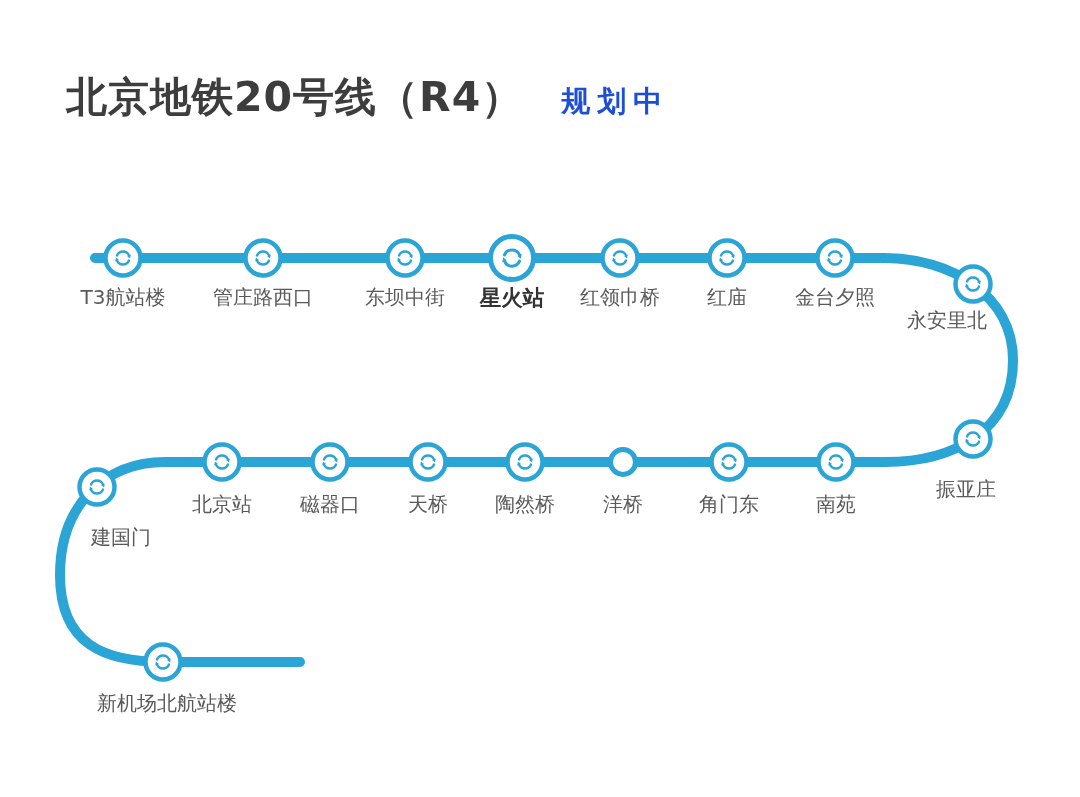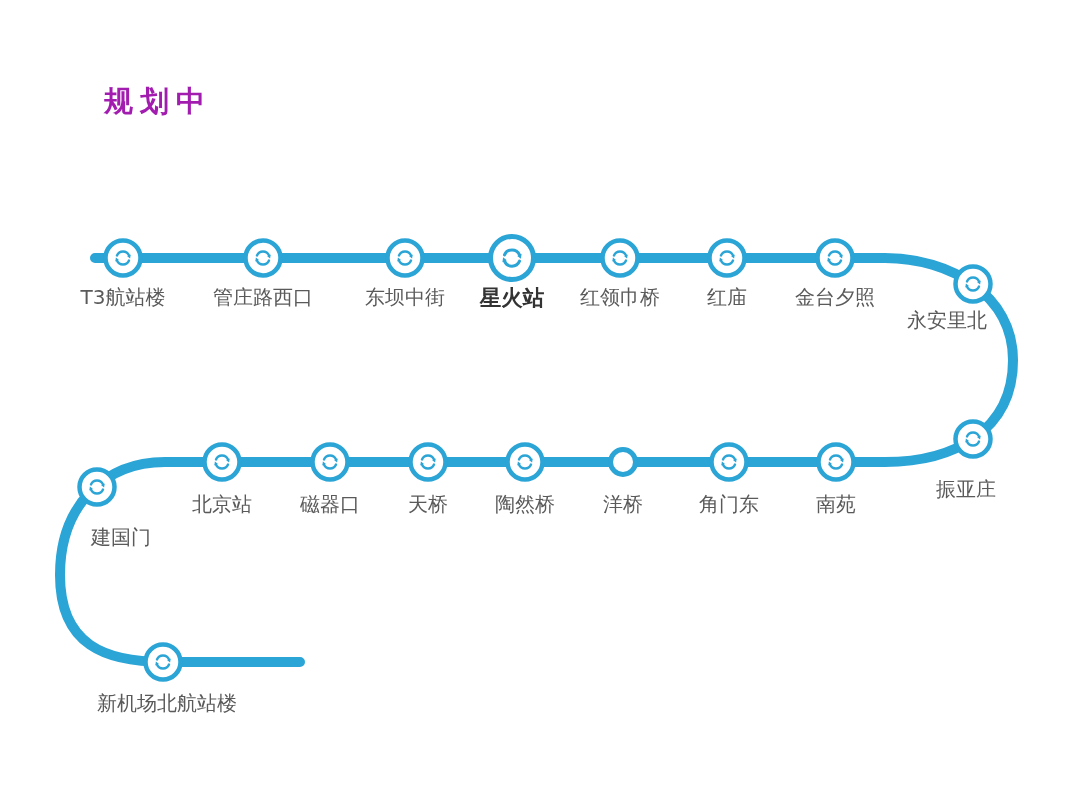--- a/index.html
+++ b/index.html
@@ -222,16 +222,17 @@
           <path d="M -6 -2.5 A 6.5 6.5 0 0 1 6 -2.5" fill="none" stroke="#2BA4D6" stroke-width="2.4" stroke-linecap="round"></path>
           <path d="M 6 2.5 A 6.5 6.5 0 0 1 -6 2.5" fill="none" stroke="#2BA4D6" stroke-width="2.4" stroke-linecap="round"></path>
           <polygon points="7.7,-3.4 4.2,-1.7 7.1,0.6" fill="#2BA4D6"></polygon>
           <polygon points="-7.7,3.4 -4.2,1.7 -7.1,-0.6" fill="#2BA4D6"></polygon>
         </g>
         <text x="167" y="710" text-anchor="middle" font-size="20" font-weight="400" fill="#5A5A5A" font-family="&quot;DejaVu Sans&quot;, &quot;Liberation Sans&quot;, sans-serif">新机场北航站楼</text>
       </g>
     </svg>
 
   <div class="header">
-    <span class="status-badge" style="color: #a21caf; margin-top: 24px;">规划中</span>
+    <h1 class="page-title" style="color: rgb(61, 61, 61);">北京地铁20号线（R4）</h1>
+    <span class="status-badge" style="color: #1d4ed8; margin-top: 24px;">规划中</span>
   </div>
 
 </div>
 
 </body></html>

